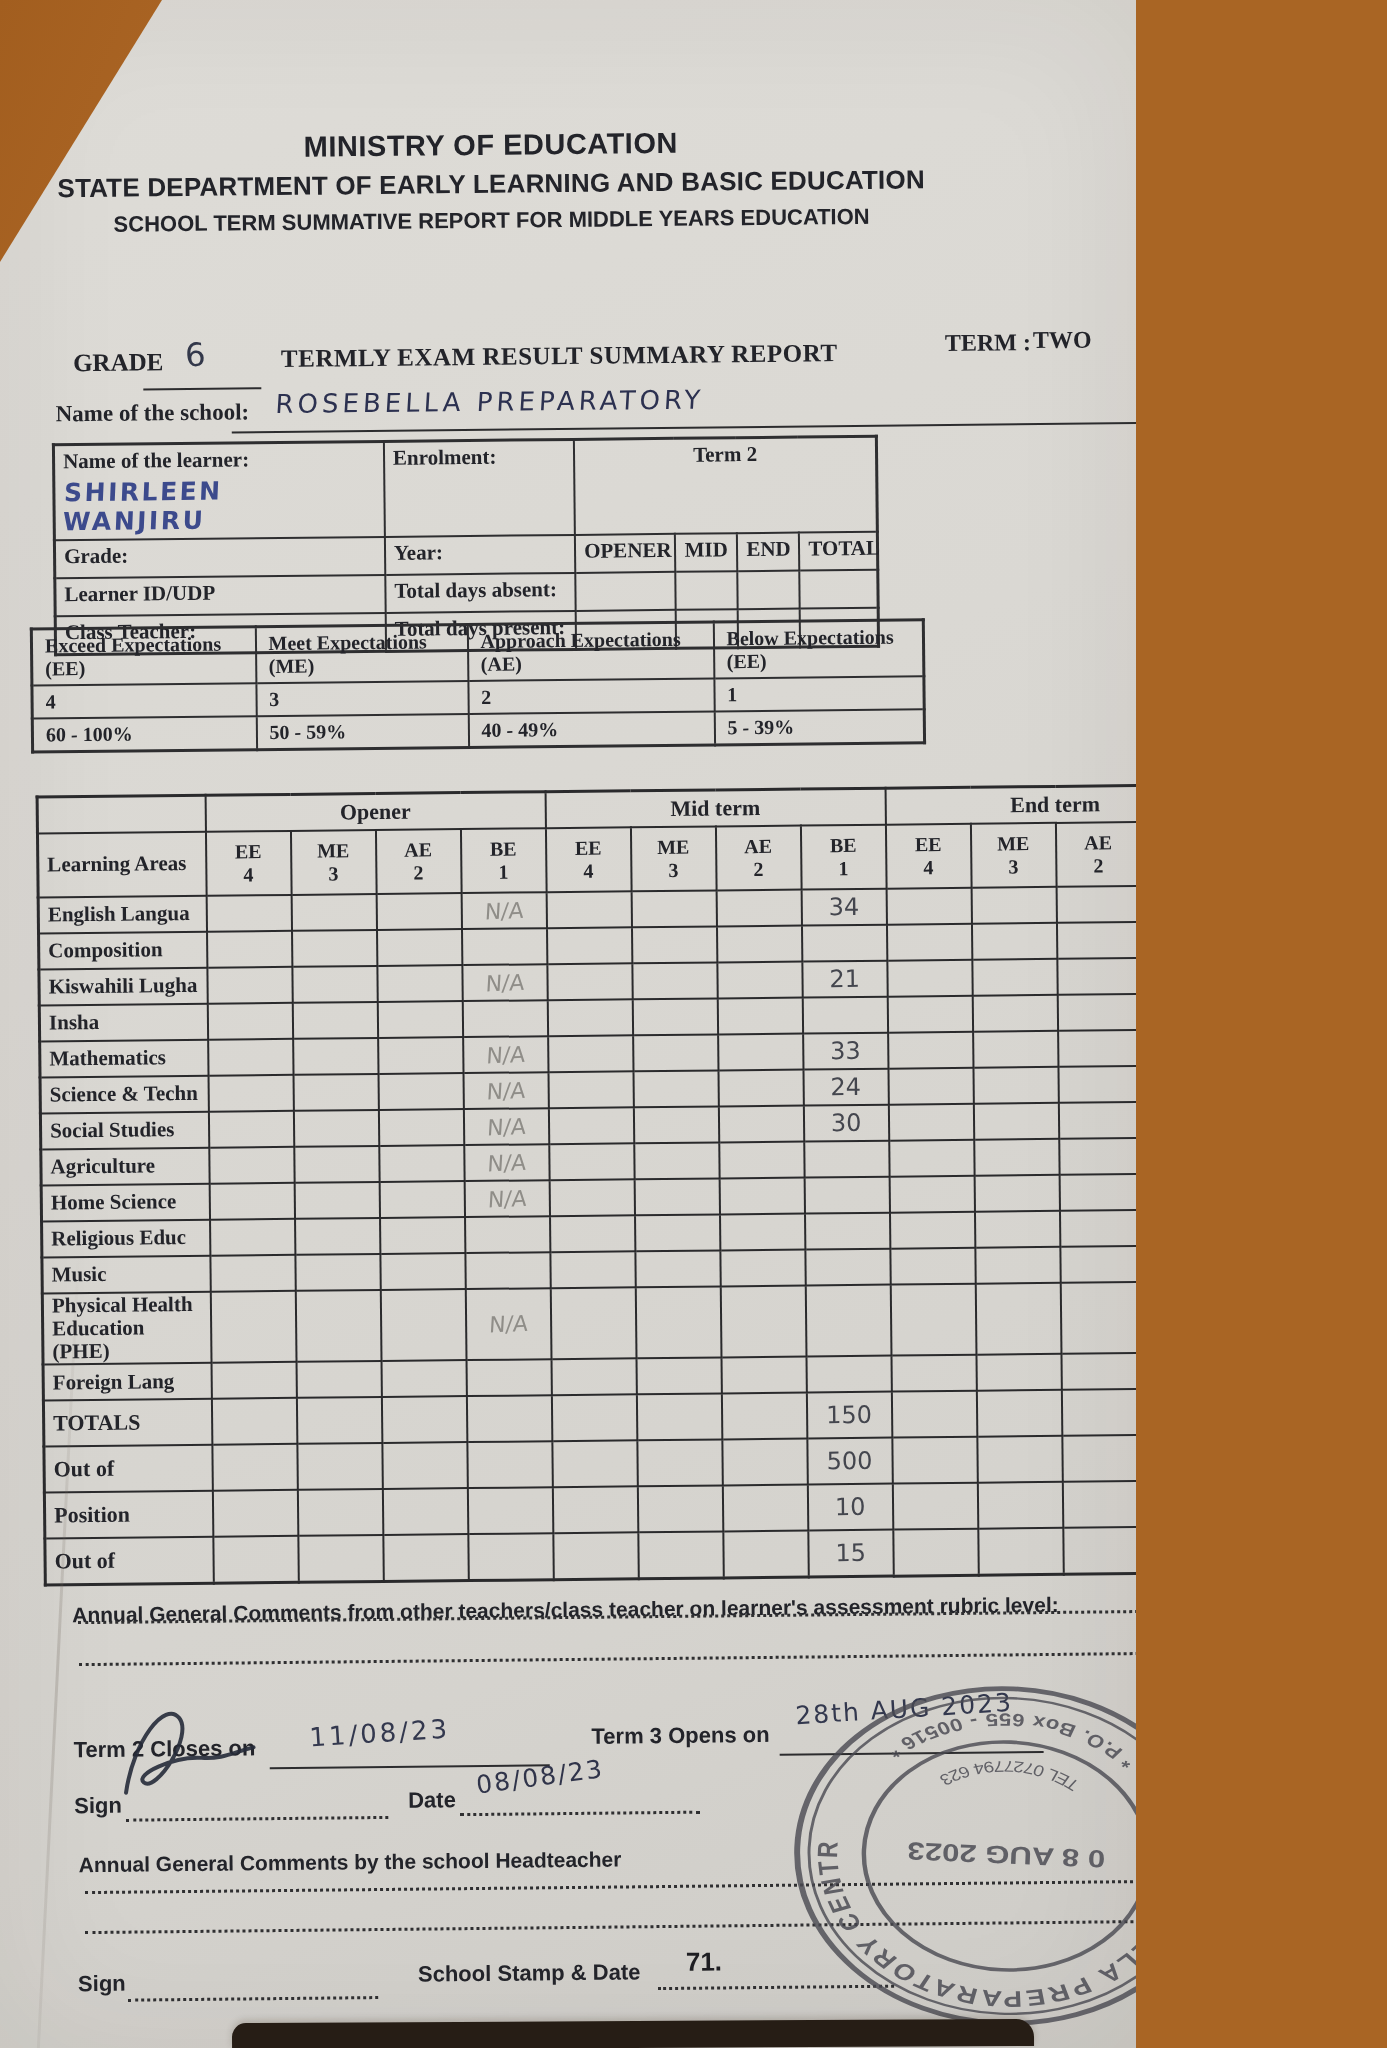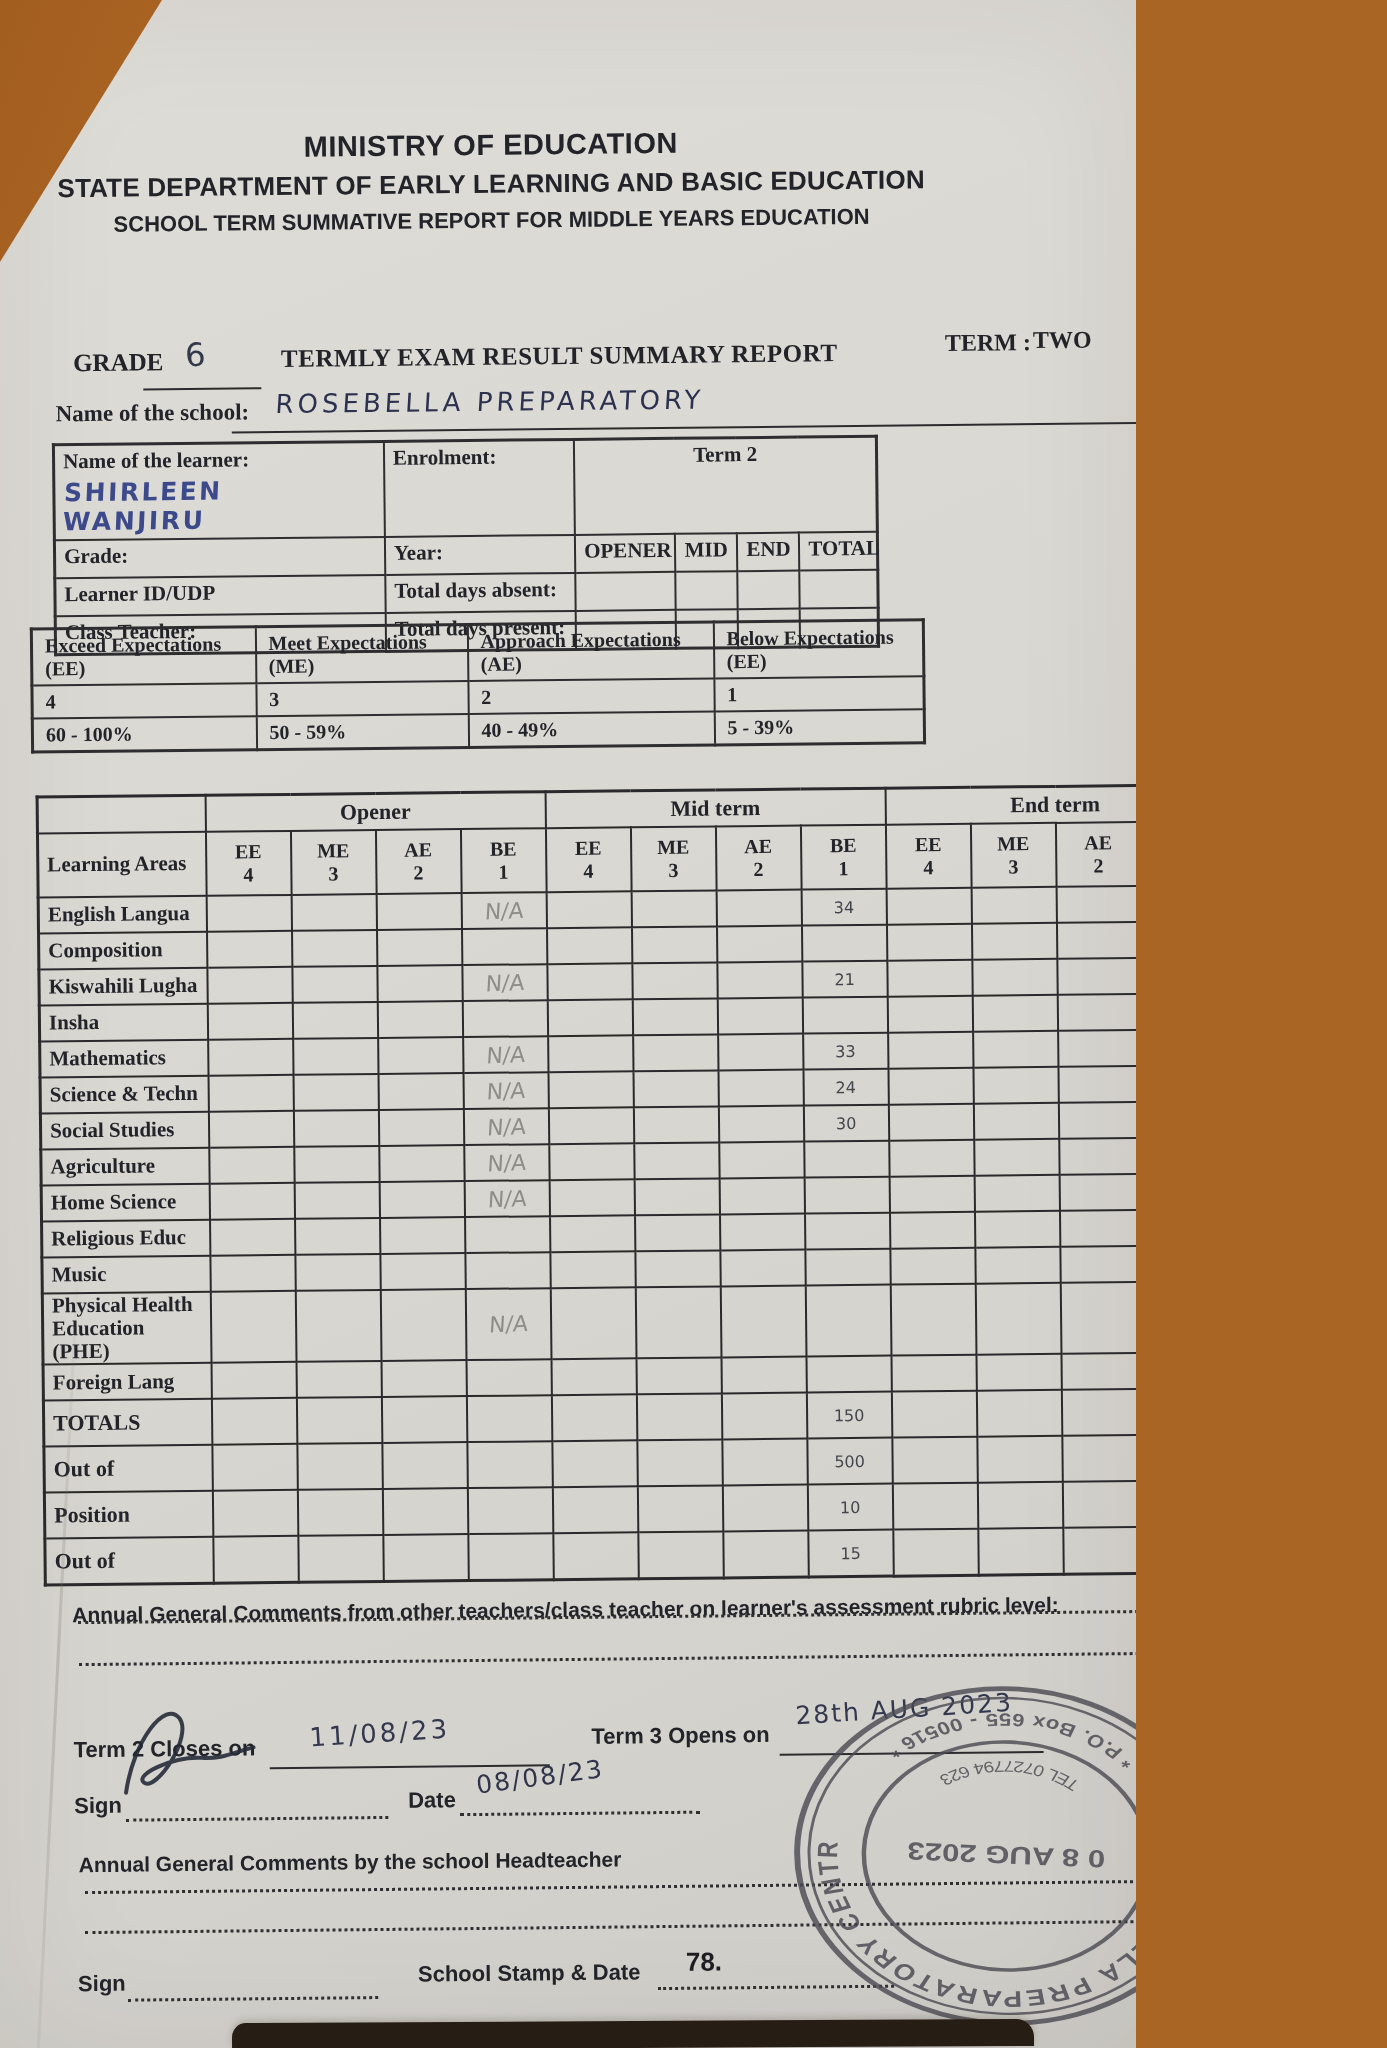--- a/index.html
+++ b/index.html
@@ -33,21 +33,21 @@
   .term-label{position:absolute;left:952px;top:334px;font-size:24px;font-weight:bold;}
   .term-value{position:absolute;left:1040px;top:332px;font-size:24px;font-weight:bold;}
   .school-label{position:absolute;left:62px;top:396px;font-size:23px;font-weight:bold;}
   .school-underline{position:absolute;left:238px;top:428px;width:1062px;border-bottom:2.5px solid #2c2c2e;}
 
   
   .hw{font-family:"DejaVu Sans",sans-serif;display:inline-block;}
   .hw-grade{position:absolute;left:192px;top:332px;font-size:32px;color:#33384a;transform:rotate(-4deg);}
   .hw-school{position:absolute;left:282px;top:386px;font-size:26px;letter-spacing:4px;color:#2c3150;transform:skewX(-4deg);}
   .hw-learner{font-size:25px;letter-spacing:2.5px;color:#3c4a8c;transform:skewX(-3deg);margin-top:4px;}
-  .hw-mark{font-size:16px;}
+  .hw-mark{font-size:24px;}
   .na{color:#8f8d88;transform:rotate(-2deg) skewX(-6deg);font-size:22px;}
   .mid-mark{color:#44464e;}
   .end-mark{color:#5d5f66;font-style:italic;}
   .dim{color:#908d88;}
   .faint{color:#c6c2b9;}
 
   
   table{border-collapse:collapse;table-layout:fixed;}
   .ltable{position:absolute;left:58px;top:438px;width:826px;border:3px solid #2e2e30;}
   .ltable td{border:2px solid #2e2e30;font-family:"Liberation Serif",serif;
@@ -551,21 +551,21 @@
 
       <div class="b-label" style="left:70px;top:1848px;">Annual General Comments by the school Headteacher</div>
       <div class="dots" style="left:76px;top:1886px;width:1144px;"></div>
       <div class="dots" style="left:76px;top:1926px;width:1144px;"></div>
 
       <div class="b-text" style="left:68px;top:1966px;">Sign</div>
       <div class="dots" style="left:118px;top:1994px;width:250px;"></div>
       <div class="b-text" style="left:408px;top:1960px;">School Stamp  &amp; Date</div>
       <div class="dots" style="left:648px;top:1988px;width:236px;"></div>
 
-      <div class="pagenum">78.</div>
+      <div class="pagenum">71.</div>
 
       <svg class="stamp" viewBox="0 0 300 300">
         <g fill="none" stroke="#4a4a52">
           <circle cx="150" cy="150" r="141" stroke-width="4"></circle>
           <circle cx="150" cy="150" r="133" stroke-width="2"></circle>
           <circle cx="150" cy="150" r="96" stroke-width="3"></circle>
         </g>
         <defs>
           <path id="arcTop" d="M 36 150 A 114 114 0 0 1 264 150"></path>
           <path id="arcBot" d="M 30 150 A 120 120 0 0 0 270 150"></path>

